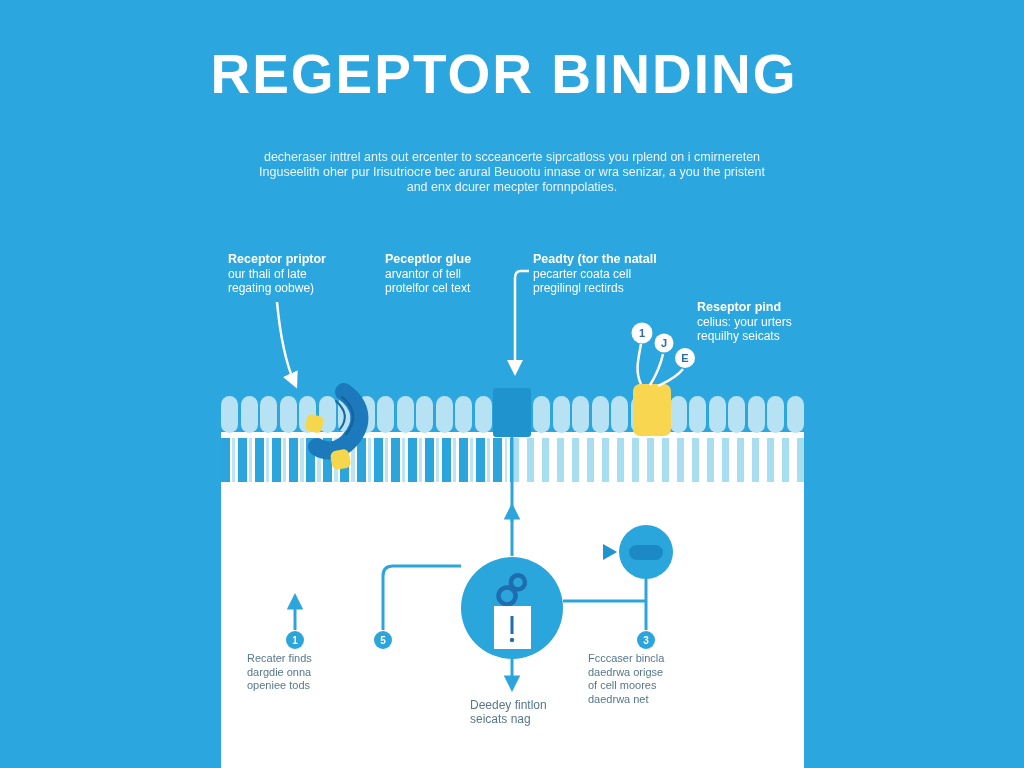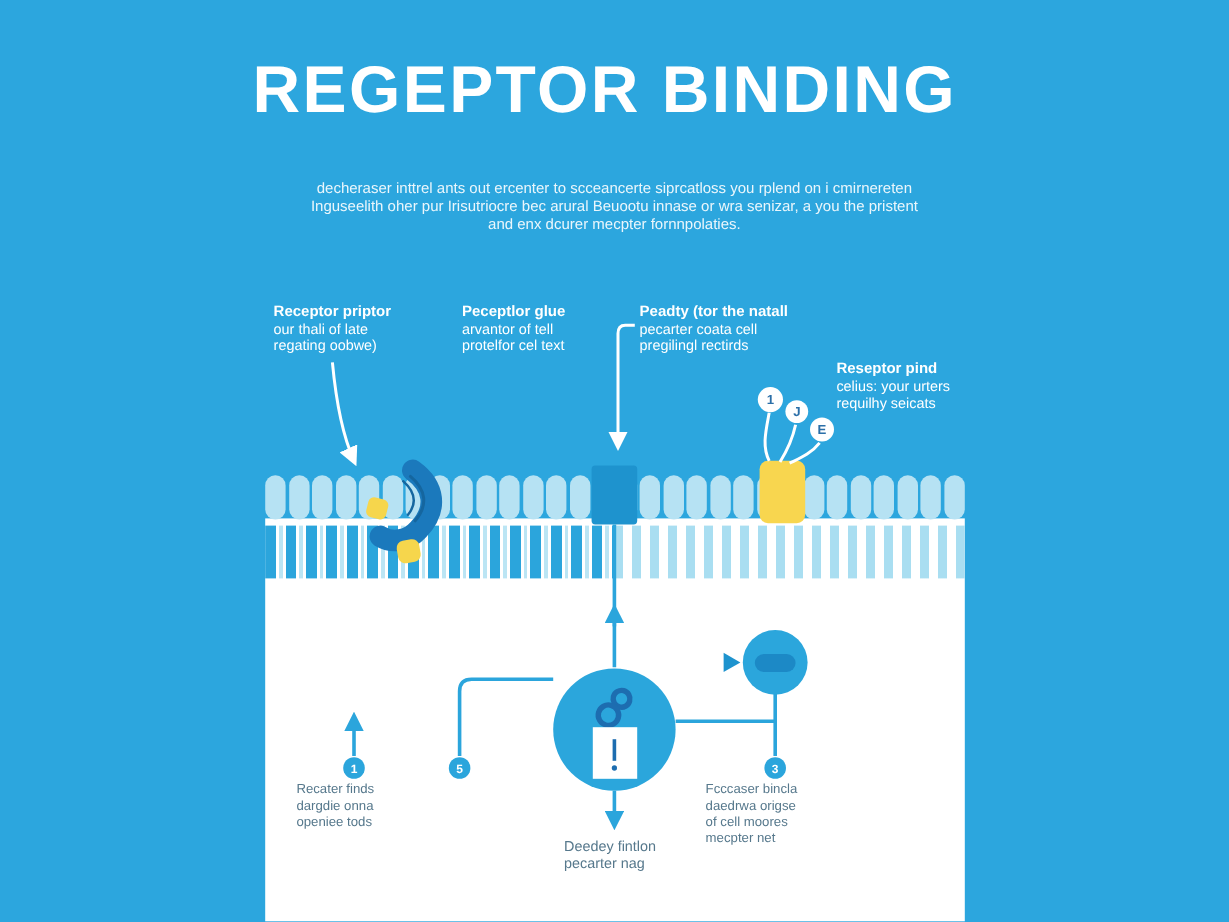--- a/index.html
+++ b/index.html
@@ -171,20 +171,20 @@
 
   <div class="dark-label" style="left:247px;top:652px;width:100px;">
     <div>Recater finds</div>
     <div>dargdie onna</div>
     <div>openiee tods</div>
   </div>
   <div class="dark-label" style="left:588px;top:652px;width:110px;">
     <div>Fcccaser bincla</div>
     <div>daedrwa origse</div>
     <div>of cell moores</div>
-    <div>mecpter net</div>
+    <div>daedrwa net</div>
   </div>
   <div class="bottom-label" style="left:470px;top:698px;width:110px;">
     <div>Deedey fintlon</div>
-    <div>pecarter nag</div>
+    <div>seicats nag</div>
   </div>
 
 </div>
 
 </body></html>

